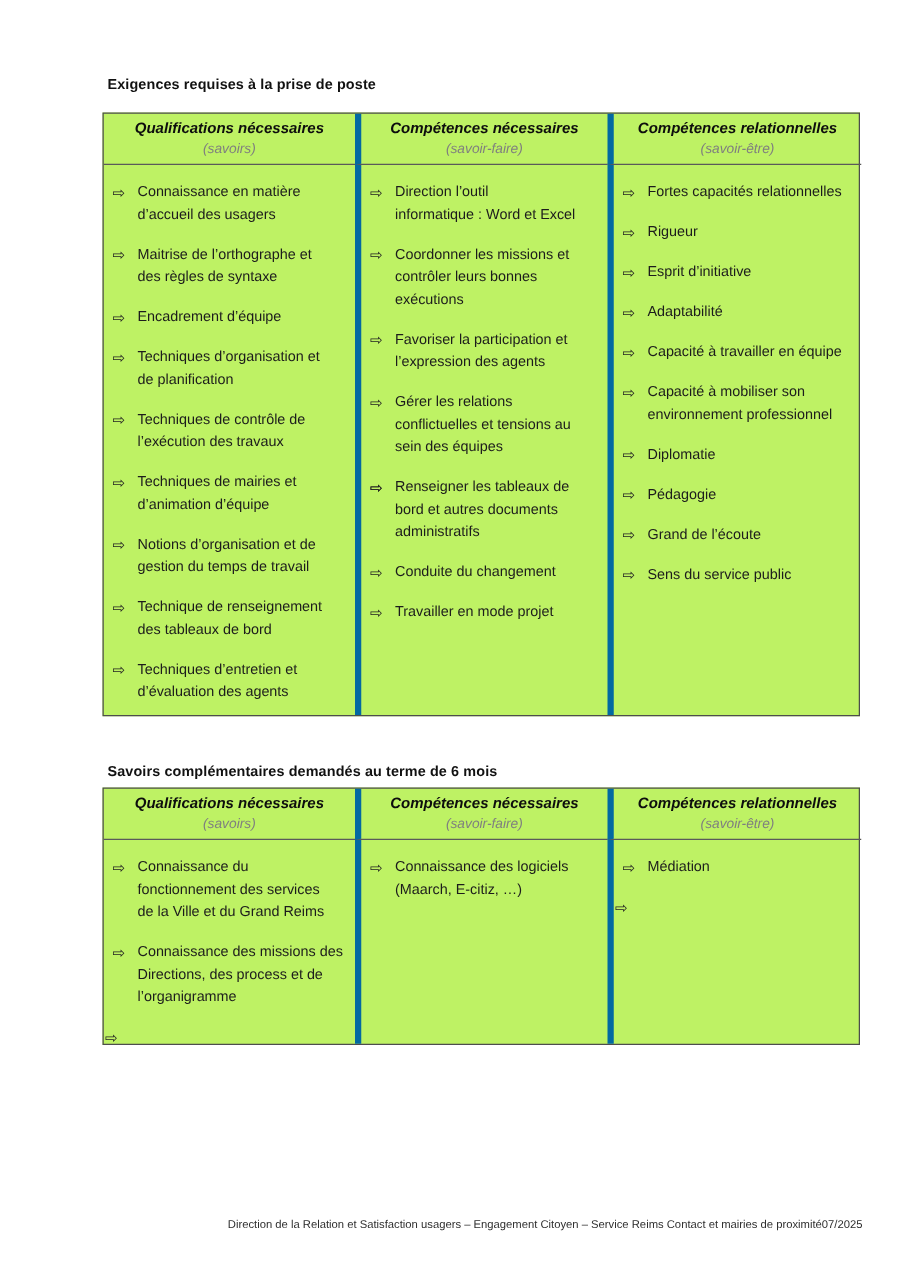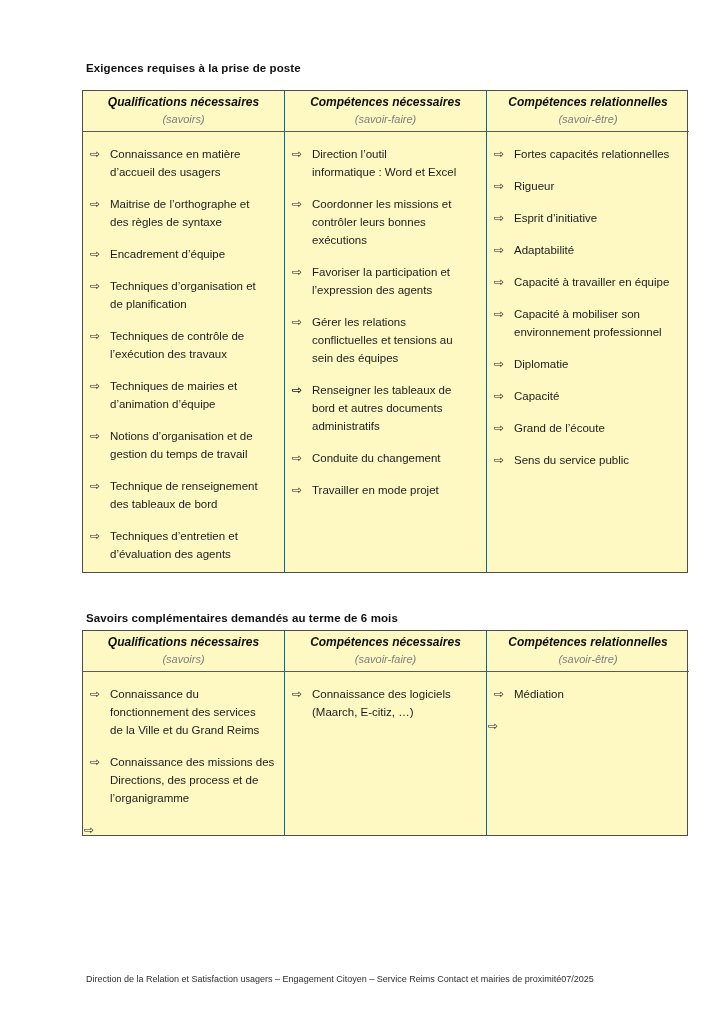--- a/index.html
+++ b/index.html
@@ -17,31 +17,31 @@
     letter-spacing:0.1px;
   }
   .t1{top:62px;}
   .t2{top:597px;margin-top:15px;}
   .tbl{
     position:absolute;left:82px;width:606px;
     display:grid;
     grid-template-columns:201px 202px 203px;
     border:1px solid #4d4d4d;
     box-sizing:border-box;
-    background:#fef9c3;
+    background:#bef264;
   }
   .tbl1{top:90px;}
   .tbl2{top:630px;}
   .th{
     border-bottom:1px solid #5a5a5a;
     text-align:center;
     padding:3px 2px 4px 2px;
     box-sizing:border-box;
   }
-  .c2,.c3{border-left:1px solid #0369a1;}
+  .c2,.c3{border-left:5px solid #0369a1;}
   .h-title{
     font-size:12px;font-weight:bold;font-style:italic;color:#0d0d0d;
     line-height:17px;
   }
   .h-sub{
     font-size:11px;font-style:italic;color:#7f7f7f;
     line-height:16px;
   }
   .cell{
     box-sizing:border-box;
@@ -60,21 +60,21 @@
   .item-text{white-space:pre-line;}
   .bullet{
     position:absolute;left:0;top:0;
     font-size:12px;line-height:18px;color:#222;
     font-family:"DejaVu Sans",sans-serif;
   }
   
   .item:has(.item-text:empty){margin-left:-6px;margin-bottom:0;}
   .footer{
     position:absolute;left:86px;top:974px;width:604px;
-    display:flex;justify-content:flex-start;align-items:baseline;
+    display:flex;justify-content:flex-end;align-items:baseline;
     font-size:9px;color:#2e2e2e;
   }
 </style>
 </head>
 <body>
 
 <div class="page">
 
   <h1 class="sec-title t1">Exigences requises à la prise de poste</h1>
 
@@ -229,21 +229,21 @@
 environnement professionnel</span>
         </div>
 
         <div class="item">
           <span class="bullet">⇨</span>
           <span class="item-text">Diplomatie</span>
         </div>
 
         <div class="item">
           <span class="bullet">⇨</span>
-          <span class="item-text">Capacité</span>
+          <span class="item-text">Pédagogie</span>
         </div>
 
         <div class="item">
           <span class="bullet">⇨</span>
           <span class="item-text">Grand de l’écoute</span>
         </div>
 
         <div class="item">
           <span class="bullet">⇨</span>
           <span class="item-text">Sens du service public</span>

